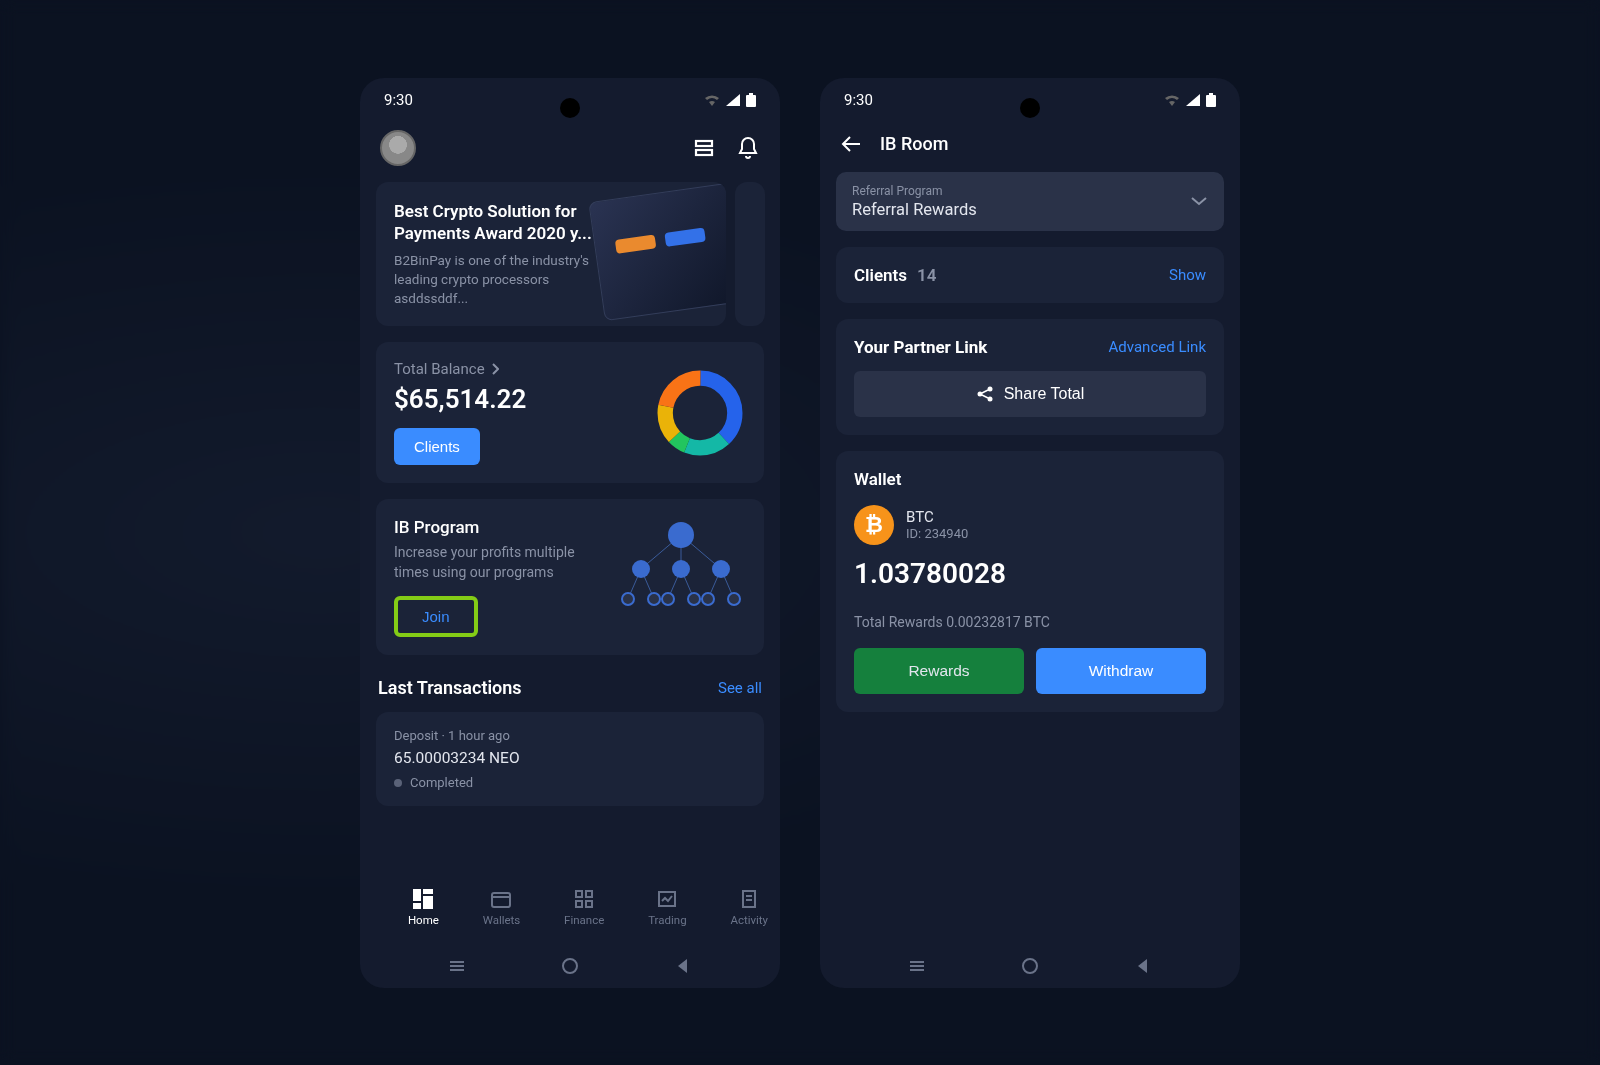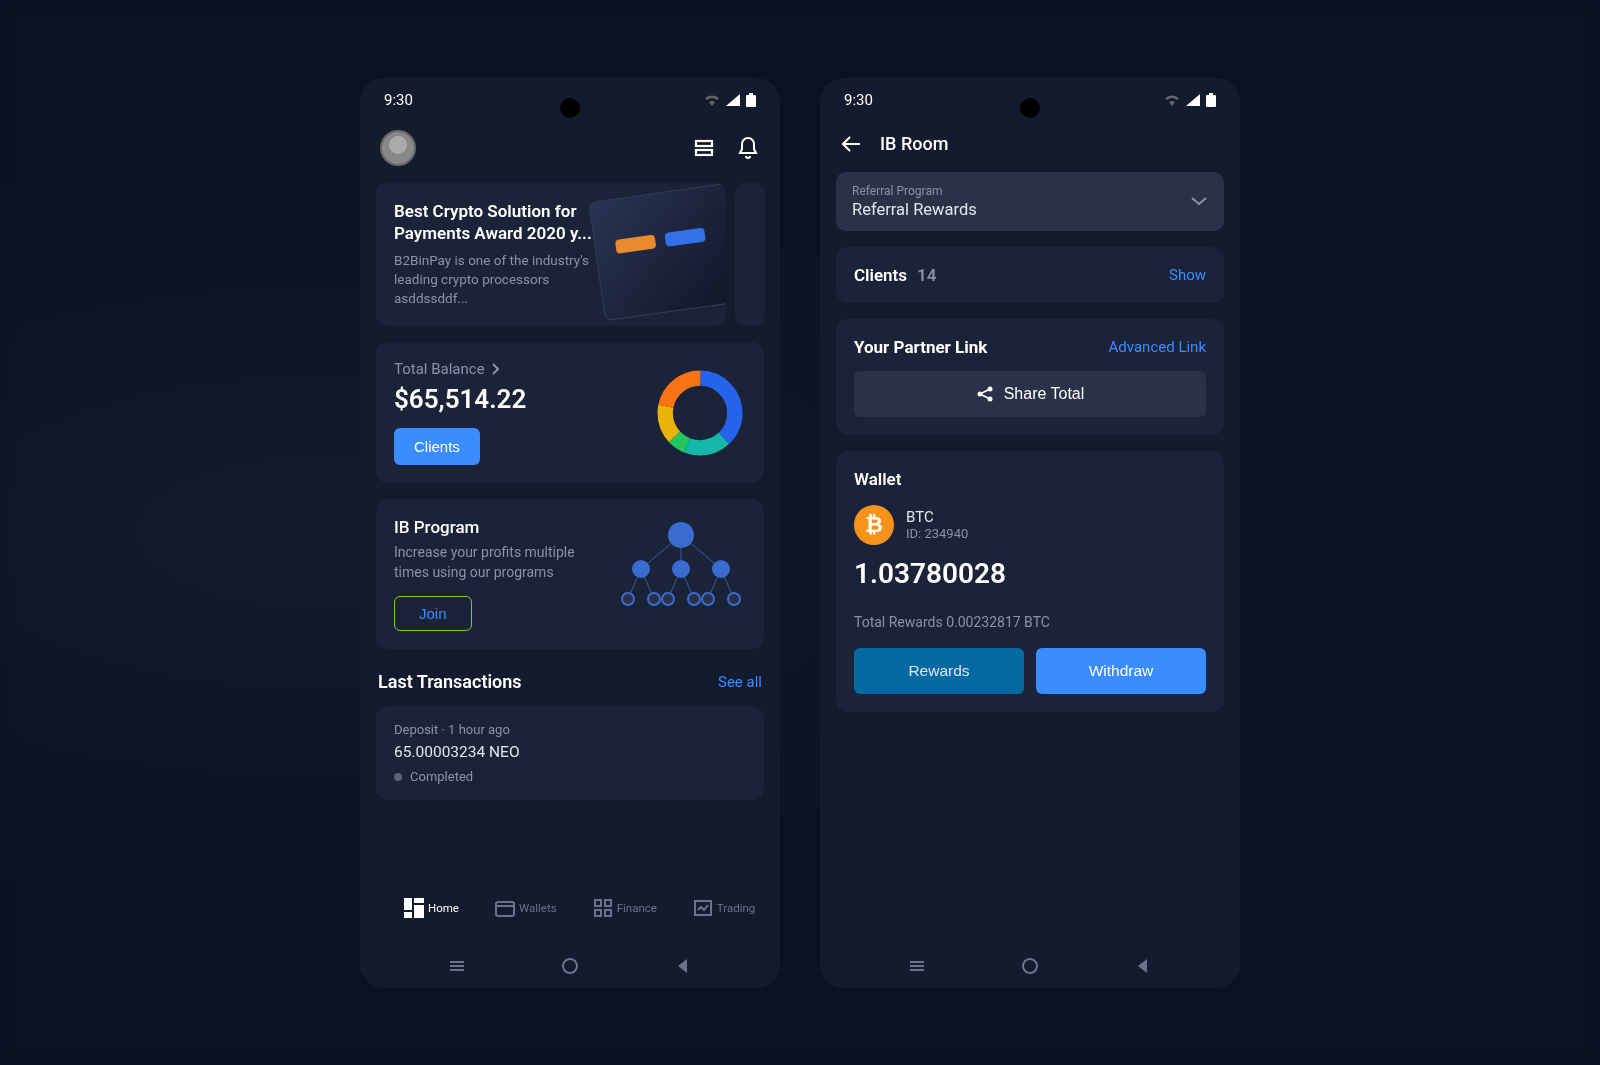--- a/index.html
+++ b/index.html
@@ -95,21 +95,21 @@
   background: #1b2338; border-radius: 12px; padding: 18px; margin-bottom: 16px; gap: 14px;
 }
 .balance-card { display: flex; justify-content: space-between; align-items: center; }
 .balance-label { color: #8a92a6; font-size: 15px; display: flex; align-items: center; gap: 6px; margin-bottom: 6px; }
 .balance-amount { color: #fff; font-size: 26px; font-weight: 600; margin-bottom: 14px; }
 .btn-primary {
   background: #3a8cff; color: #fff; border: none; border-radius: 6px;
   padding: 10px 20px; font-size: 15px; cursor: pointer;
 }
 .btn-outline {
-  background: transparent; color: #3a8cff; border: 1px solid #84cc16;
+  background: transparent; color: #3a8cff; border: 4px solid #84cc16;
   border-radius: 6px; padding: 8px 24px; font-size: 15px; cursor: pointer;
 }
 .donut { width: 92px; height: 92px; }
 
 .ib-card { display: flex; justify-content: space-between; }
 .ib-left { flex: 1; }
 .ib-title { color: #fff; font-size: 17px; font-weight: 500; margin-bottom: 6px; }
 .ib-desc { color: #8a92a6; font-size: 14px; line-height: 1.4; margin-bottom: 14px; max-width: 200px; }
 .tree-graphic { width: 130px; height: 100px; }
 
@@ -120,21 +120,21 @@
 .tx-card { padding: 16px 18px; }
 .tx-meta { color: #8a92a6; font-size: 13px; margin-bottom: 6px; }
 .tx-amount { color: #e3e6ee; font-size: 15.5px; margin-bottom: 8px; }
 .tx-status { color: #8a92a6; font-size: 13px; display: flex; align-items: center; gap: 8px; }
 .tx-status::before { content: ''; width: 8px; height: 8px; background: #5a6278; border-radius: 50%; }
 
 .bottom-nav {
   height: 72px; display: flex; justify-content: space-around; align-items: center;
   padding: 0 8px;
 }
-.nav-item { display: flex; flex-direction: row; align-items: center; gap: 4px; cursor: pointer; margin-left: 36px; }
+.nav-item { display: flex; flex-direction: column; align-items: center; gap: 4px; cursor: pointer; margin-left: 36px; }
 .nav-label { font-size: 11.5px; color: #6a7389; }
 .nav-item.active .nav-label { color: #fff; }
 .nav-icon { width: 20px; height: 20px; color: #6a7389; }
 .nav-item.active .nav-icon { color: #fff; }
 
 .sys-nav {
   height: 44px; display: flex; justify-content: space-around; align-items: center;
   padding: 0 40px;
 }
 .sys-btn { width: 20px; height: 20px; color: #6a7389; }
@@ -165,21 +165,21 @@
   width: 40px; height: 40px; border-radius: 50%; background: #f7931a;
   display: flex; align-items: center; justify-content: center; color: #fff; font-weight: 700;
   font-size: 22px;
 }
 .coin-name { color: #e3e6ee; font-size: 15px; }
 .coin-id { color: #8a92a6; font-size: 13px; }
 .wallet-balance { color: #fff; font-size: 28px; font-weight: 600; margin-bottom: 4px; }
 .wallet-sub { color: #8a92a6; font-size: 14px; margin-bottom: 18px; margin-top: 24px; }
 .wallet-btns { display: flex; gap: 12px; }
 .btn-secondary {
-  flex: 1; background: #0369a1; color: #e3e6ee; border: none; border-radius: 6px;
+  flex: 1; background: #15803d; color: #e3e6ee; border: none; border-radius: 6px;
   padding: 14px; font-size: 15.5px; cursor: pointer;
 }
 .btn-primary-full {
   flex: 1; background: #3a8cff; color: #fff; border: none; border-radius: 6px;
   padding: 14px; font-size: 15.5px; cursor: pointer;
 }
 </style>
 </head>
 <body>
 

